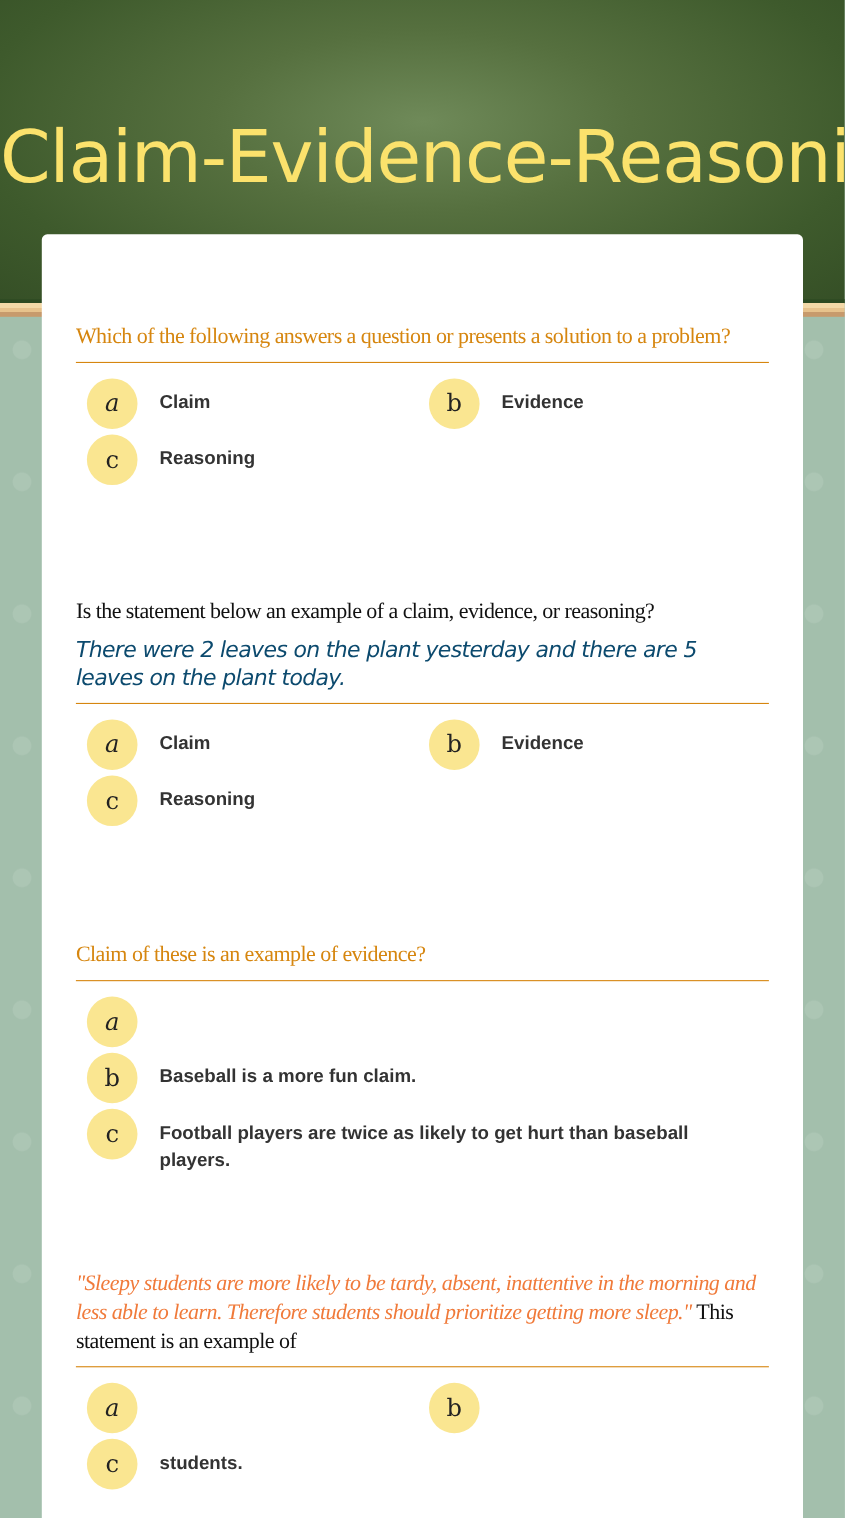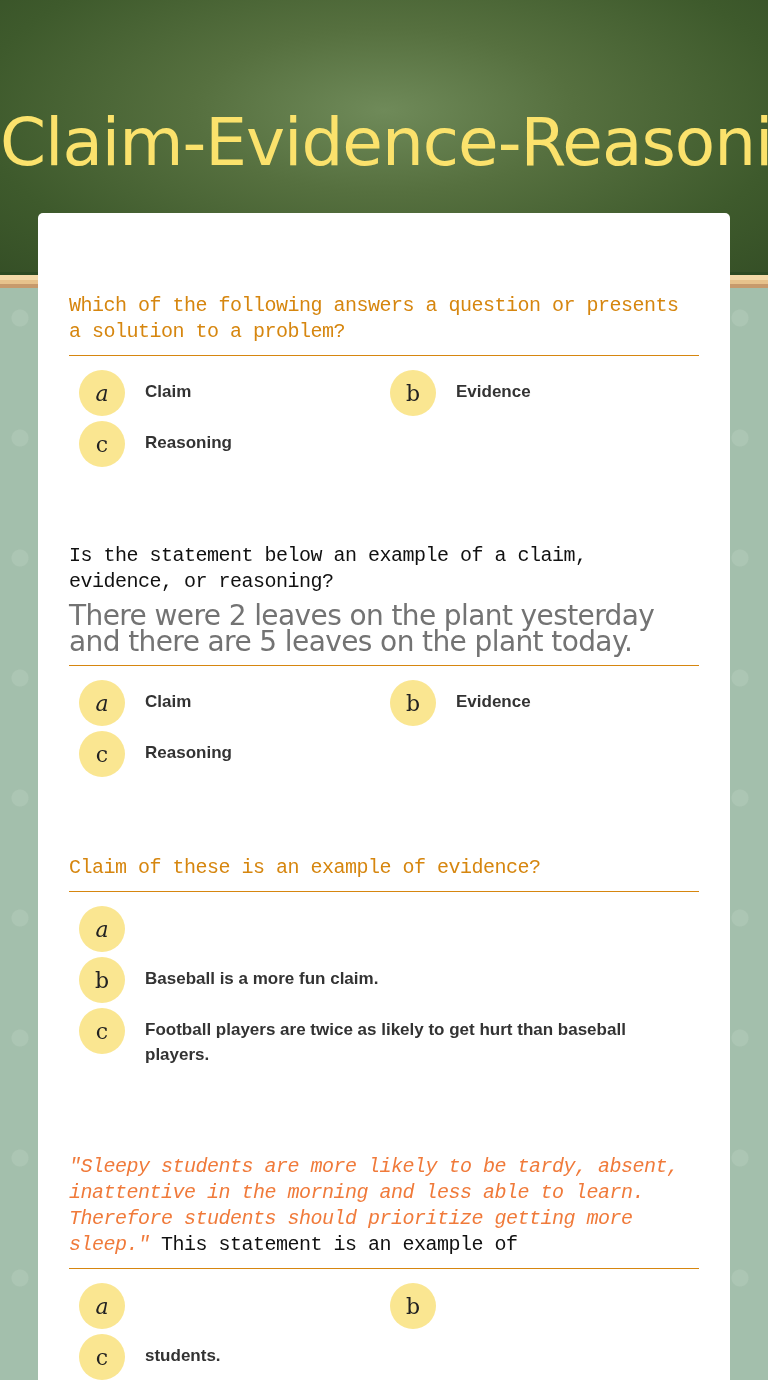--- a/index.html
+++ b/index.html
@@ -32,29 +32,29 @@
       font-size: 66px; letter-spacing: -1px;
       color: #fbe26c;
       white-space: nowrap;
     }
     .sheet {
       position: absolute; left: 38px; top: 213px; width: 692px; height: 1200px;
       background: #ffffff; border-radius: 5px;
     }
     .question { position: absolute; left: 31px; width: 630px; }
     .q-text {
-      font-family: Liberation Mono, monospace;
+      font-family: Liberation Serif, serif;
       font-size: 20px; line-height: 26px; letter-spacing: -0.5px;
     }
     .q-text.orange { color: #d6860f; }
     .q-text.black { color: #111111; }
     .stimulus {
-      font-family: "DejaVu Sans", sans-serif; 
-      font-size: 28px; line-height: 26px; letter-spacing: -0.6px;
-      color: #737373; margin-top: 8px;
+      font-family: "DejaVu Sans", sans-serif; font-style: italic;
+      font-size: 20px; line-height: 26px; letter-spacing: -0.6px;
+      color: #0c4a6e; margin-top: 8px;
     }
     .stimulus-inline { color: #f07a3a; font-style: italic; }
     .q-rule { height: 1px; background: #d6860f; margin-top: 10px; }
     .answers { position: relative; margin-top: 14px; }
     .answer { position: absolute; display: flex; align-items: flex-start; }
     .bubble {
       width: 46px; height: 46px; border-radius: 50%;
       background: #fae691;
       display: flex; align-items: center; justify-content: center;
       font-family: "DejaVu Serif", serif; font-size: 22px; color: #222;

